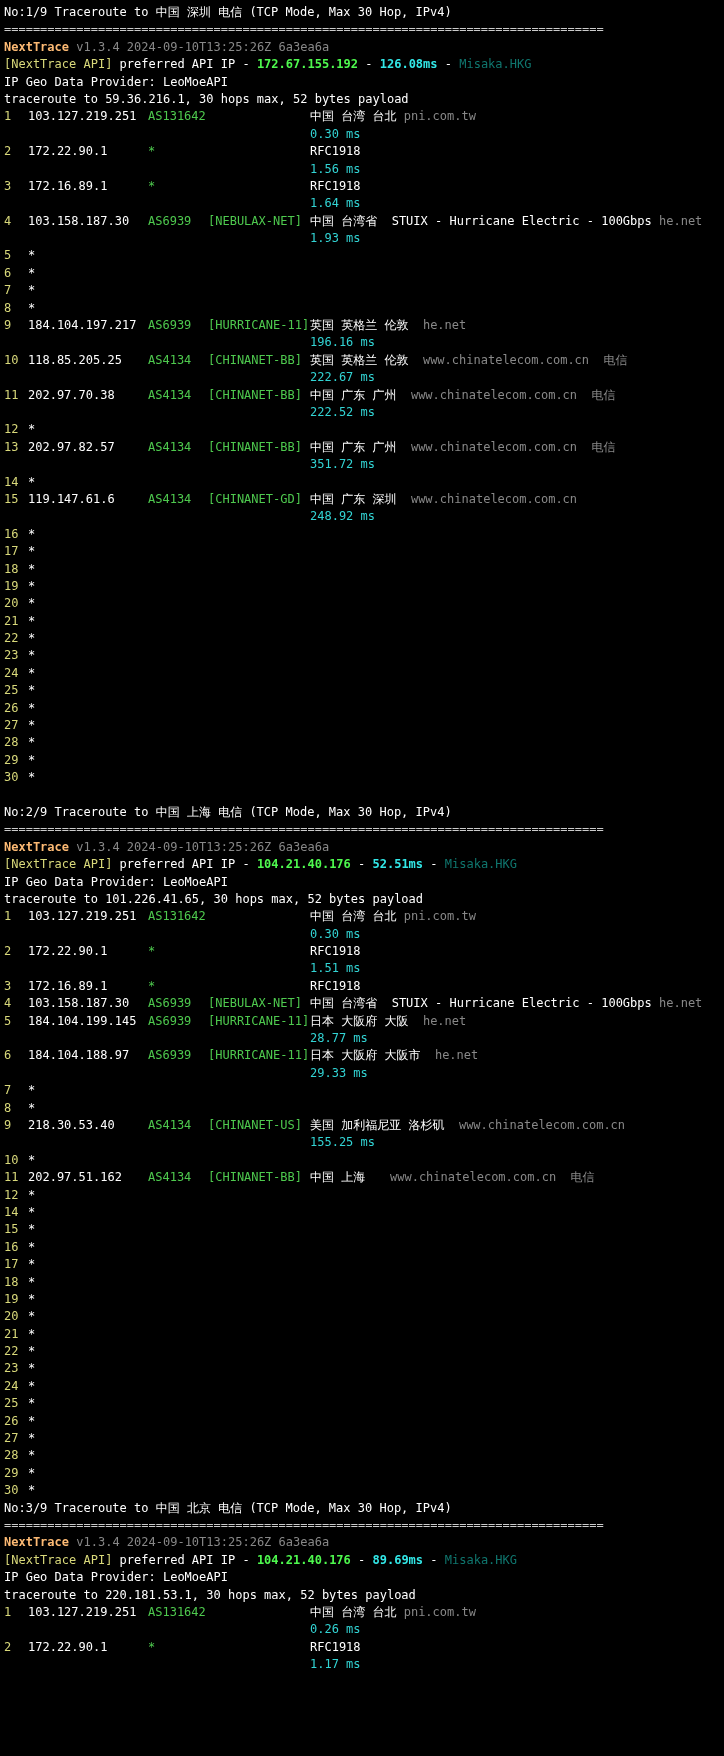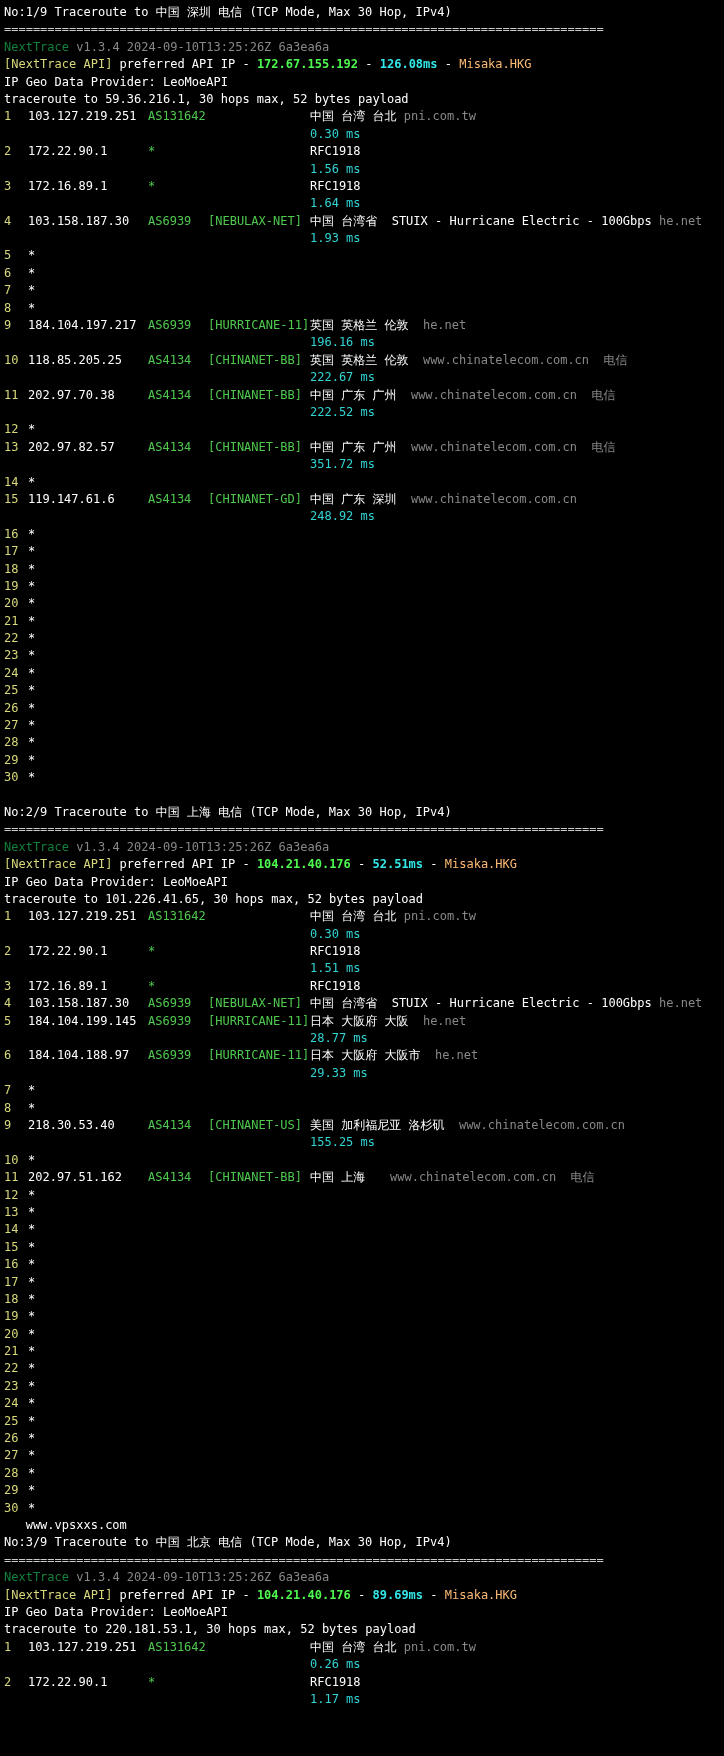--- a/index.html
+++ b/index.html
@@ -11,22 +11,22 @@
     margin: 0;
     padding: 4px;
     width: 724px;
     box-sizing: border-box;
   }
   .white { color: #fff; }
   .grey  { color: #888; }
   .green { color: #4ec94e; }
   .cyan  { color: #32d4d4; text-align: center; }
   .yellow{ color: #d8d87a; }
-  .red   { color: #fdba74; }
-  .brightwhite { color: #15803d; font-weight: normal;}
+  .red   { color: #0f766e; }
+  .brightwhite { color: #fdba74; font-weight: bold;}
   .brightcyan  { color: #32e8e8; font-weight: bold; text-align: right;}
   .brightgreen { color: #4ef94e; font-weight: bold;}
   .row { white-space: pre; }
   .row span { display:inline-block; vertical-align:top; }
   .c-hop   { width: 24px; }
   .c-ip    { width: 120px; }
   .c-as    { width: 60px; }
   .c-net   { width: 102px; }
   .c-geo   { min-width: 80px; white-space: pre; display:inline; }
   .c-host  { color:#888; display:inline; }
@@ -101,39 +101,37 @@
     <div class="row"><span class="pad"></span><span class="c-lat cyan">28.77 ms</span></div>
     <div class="row"><span class="c-hop yellow">6</span><span class="c-ip white">184.104.188.97</span><span class="c-as green">AS6939</span><span class="c-net green">[HURRICANE-11]</span><span class="c-geo white">日本 大阪府 大阪市  </span><span class="c-host grey">he.net</span></div>
     <div class="row"><span class="pad"></span><span class="c-lat cyan">29.33 ms</span></div>
     <div class="row"><span class="c-hop yellow">7</span><span class="c-ip white">*</span><span class="c-as green"></span><span class="c-net green"></span><span class="c-geo white"></span><span class="c-host grey"></span></div>
     <div class="row"><span class="c-hop yellow">8</span><span class="c-ip white">*</span><span class="c-as green"></span><span class="c-net green"></span><span class="c-geo white"></span><span class="c-host grey"></span></div>
     <div class="row"><span class="c-hop yellow">9</span><span class="c-ip white">218.30.53.40</span><span class="c-as green">AS4134</span><span class="c-net green">[CHINANET-US]</span><span class="c-geo white">美国 加利福尼亚 洛杉矶  </span><span class="c-host grey">www.chinatelecom.com.cn</span></div>
     <div class="row"><span class="pad"></span><span class="c-lat cyan">155.25 ms</span></div>
     <div class="row"><span class="c-hop yellow">10</span><span class="c-ip white">*</span><span class="c-as green"></span><span class="c-net green"></span><span class="c-geo white"></span><span class="c-host grey"></span></div>
     <div class="row"><span class="c-hop yellow">11</span><span class="c-ip white">202.97.51.162</span><span class="c-as green">AS4134</span><span class="c-net green">[CHINANET-BB]</span><span class="c-geo white">中国 上海   </span><span class="c-host grey">www.chinatelecom.com.cn  电信</span></div>
     <div class="row"><span class="c-hop yellow">12</span><span class="c-ip white">*</span><span class="c-as green"></span><span class="c-net green"></span><span class="c-geo white"></span><span class="c-host grey"></span></div>
-    <div class="row"><span class="c-hop yellow">13</span><span class="c-ip white">*</span><span class="c-as green"></span><span class="c-net green"></span><span class="c-geo white"></span><span class="c-host grey"></span></div>
     <div class="row"><span class="c-hop yellow">14</span><span class="c-ip white">*</span><span class="c-as green"></span><span class="c-net green"></span><span class="c-geo white"></span><span class="c-host grey"></span></div>
     <div class="row"><span class="c-hop yellow">15</span><span class="c-ip white">*</span><span class="c-as green"></span><span class="c-net green"></span><span class="c-geo white"></span><span class="c-host grey"></span></div>
     <div class="row"><span class="c-hop yellow">16</span><span class="c-ip white">*</span><span class="c-as green"></span><span class="c-net green"></span><span class="c-geo white"></span><span class="c-host grey"></span></div>
     <div class="row"><span class="c-hop yellow">17</span><span class="c-ip white">*</span><span class="c-as green"></span><span class="c-net green"></span><span class="c-geo white"></span><span class="c-host grey"></span></div>
     <div class="row"><span class="c-hop yellow">18</span><span class="c-ip white">*</span><span class="c-as green"></span><span class="c-net green"></span><span class="c-geo white"></span><span class="c-host grey"></span></div>
     <div class="row"><span class="c-hop yellow">19</span><span class="c-ip white">*</span><span class="c-as green"></span><span class="c-net green"></span><span class="c-geo white"></span><span class="c-host grey"></span></div>
     <div class="row"><span class="c-hop yellow">20</span><span class="c-ip white">*</span><span class="c-as green"></span><span class="c-net green"></span><span class="c-geo white"></span><span class="c-host grey"></span></div>
     <div class="row"><span class="c-hop yellow">21</span><span class="c-ip white">*</span><span class="c-as green"></span><span class="c-net green"></span><span class="c-geo white"></span><span class="c-host grey"></span></div>
     <div class="row"><span class="c-hop yellow">22</span><span class="c-ip white">*</span><span class="c-as green"></span><span class="c-net green"></span><span class="c-geo white"></span><span class="c-host grey"></span></div>
     <div class="row"><span class="c-hop yellow">23</span><span class="c-ip white">*</span><span class="c-as green"></span><span class="c-net green"></span><span class="c-geo white"></span><span class="c-host grey"></span></div>
     <div class="row"><span class="c-hop yellow">24</span><span class="c-ip white">*</span><span class="c-as green"></span><span class="c-net green"></span><span class="c-geo white"></span><span class="c-host grey"></span></div>
     <div class="row"><span class="c-hop yellow">25</span><span class="c-ip white">*</span><span class="c-as green"></span><span class="c-net green"></span><span class="c-geo white"></span><span class="c-host grey"></span></div>
     <div class="row"><span class="c-hop yellow">26</span><span class="c-ip white">*</span><span class="c-as green"></span><span class="c-net green"></span><span class="c-geo white"></span><span class="c-host grey"></span></div>
     <div class="row"><span class="c-hop yellow">27</span><span class="c-ip white">*</span><span class="c-as green"></span><span class="c-net green"></span><span class="c-geo white"></span><span class="c-host grey"></span></div>
     <div class="row"><span class="c-hop yellow">28</span><span class="c-ip white">*</span><span class="c-as green"></span><span class="c-net green"></span><span class="c-geo white"></span><span class="c-host grey"></span></div>
     <div class="row"><span class="c-hop yellow">29</span><span class="c-ip white">*</span><span class="c-as green"></span><span class="c-net green"></span><span class="c-geo white"></span><span class="c-host grey"></span></div>
     <div class="row"><span class="c-hop yellow">30</span><span class="c-ip white">*</span><span class="c-as green"></span><span class="c-net green"></span><span class="c-geo white"></span><span class="c-host grey"></span></div>
-    <div class="watermark">&nbsp;&nbsp;&nbsp;www.vpsxxs.com</div>
     <div class="white">No:3/9 Traceroute to 中国 北京 电信 (TCP Mode, Max 30 Hop, IPv4)</div>
     <div class="hline">===================================================================================</div>
     <div><span class="brightwhite">NextTrace</span> <span class="grey">v1.3.4 2024-09-10T13:25:26Z 6a3ea6a</span></div>
     <div><span class="yellow">[NextTrace API]</span> <span class="white">preferred API IP - </span><span class="brightgreen">104.21.40.176</span><span class="white"> - </span><span class="brightcyan">89.69ms</span><span class="white"> - </span><span class="red">Misaka.HKG</span></div>
     <div class="white">IP Geo Data Provider: LeoMoeAPI</div>
     <div class="white">traceroute to 220.181.53.1, 30 hops max, 52 bytes payload</div>
     <div class="row"><span class="c-hop yellow">1</span><span class="c-ip white">103.127.219.251</span><span class="c-as green">AS131642</span><span class="c-net green"></span><span class="c-geo white">中国 台湾 台北 </span><span class="c-host grey">pni.com.tw</span></div>
     <div class="row"><span class="pad"></span><span class="c-lat cyan">0.26 ms</span></div>
     <div class="row"><span class="c-hop yellow">2</span><span class="c-ip white">172.22.90.1</span><span class="c-as green">*</span><span class="c-net green"></span><span class="c-geo white">RFC1918</span><span class="c-host grey"></span></div>
     <div class="row"><span class="pad"></span><span class="c-lat cyan">1.17 ms</span></div>

